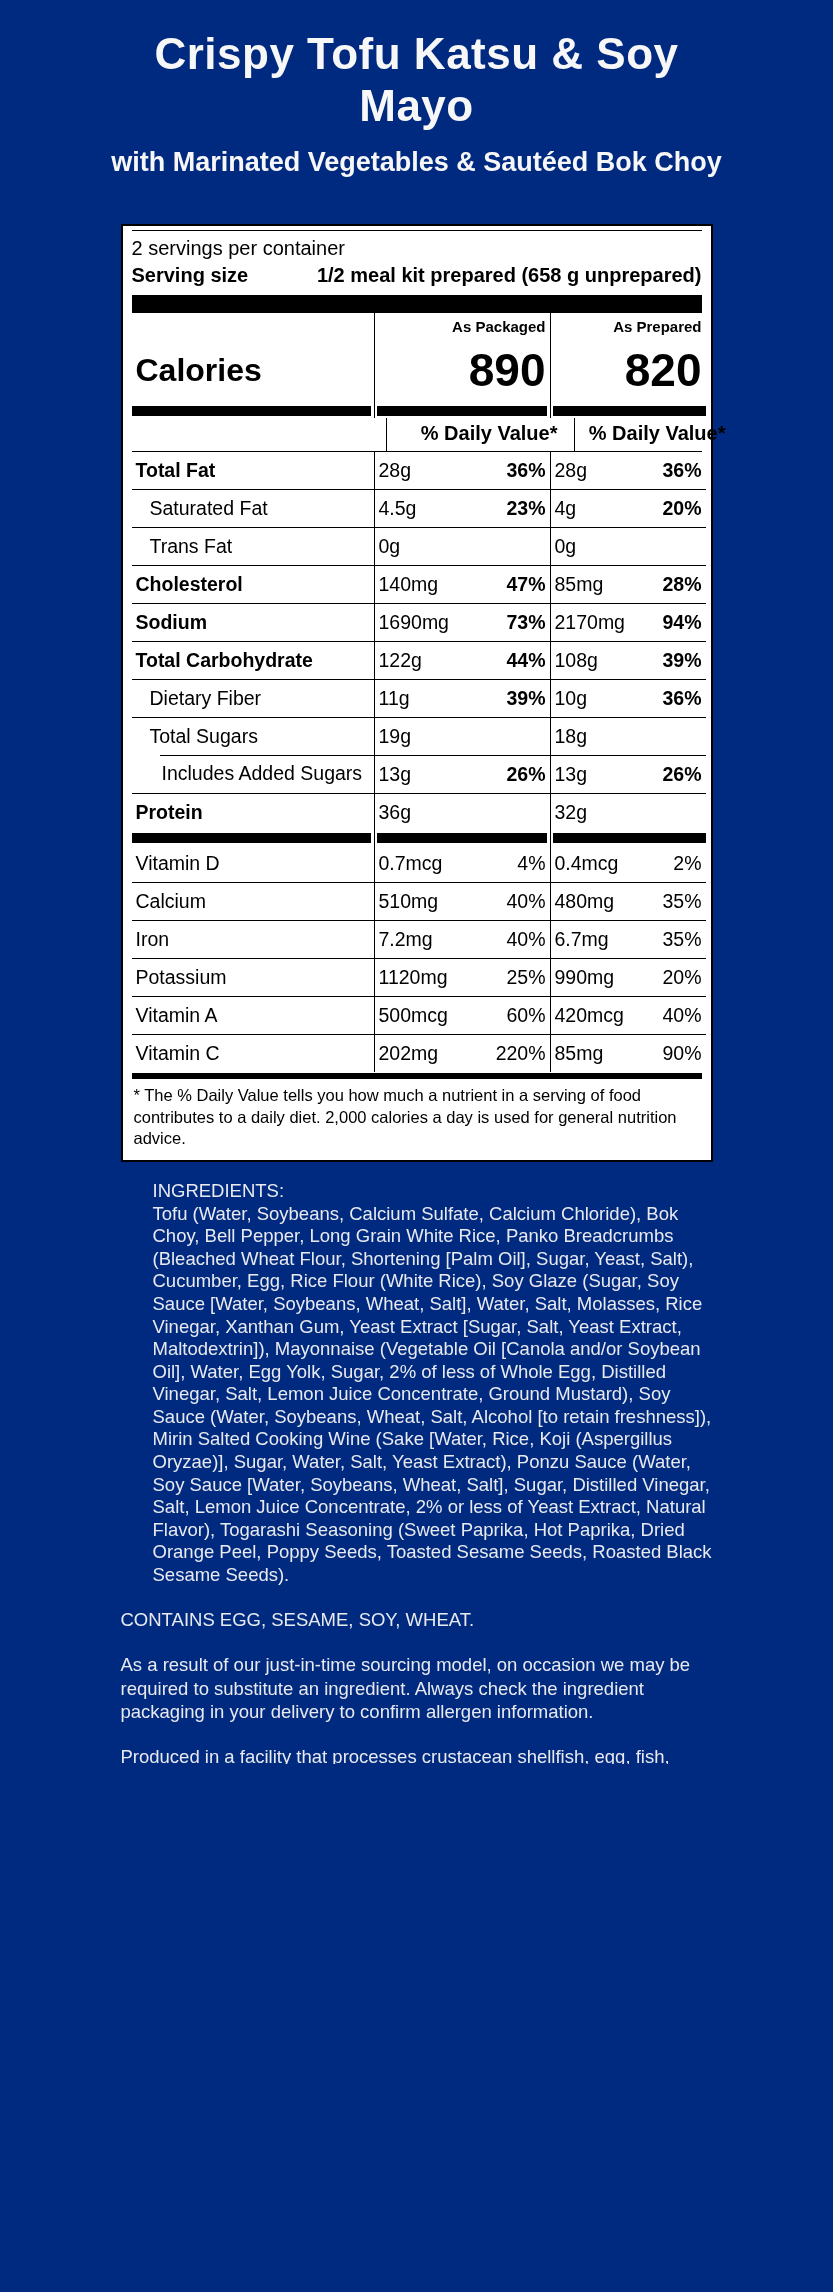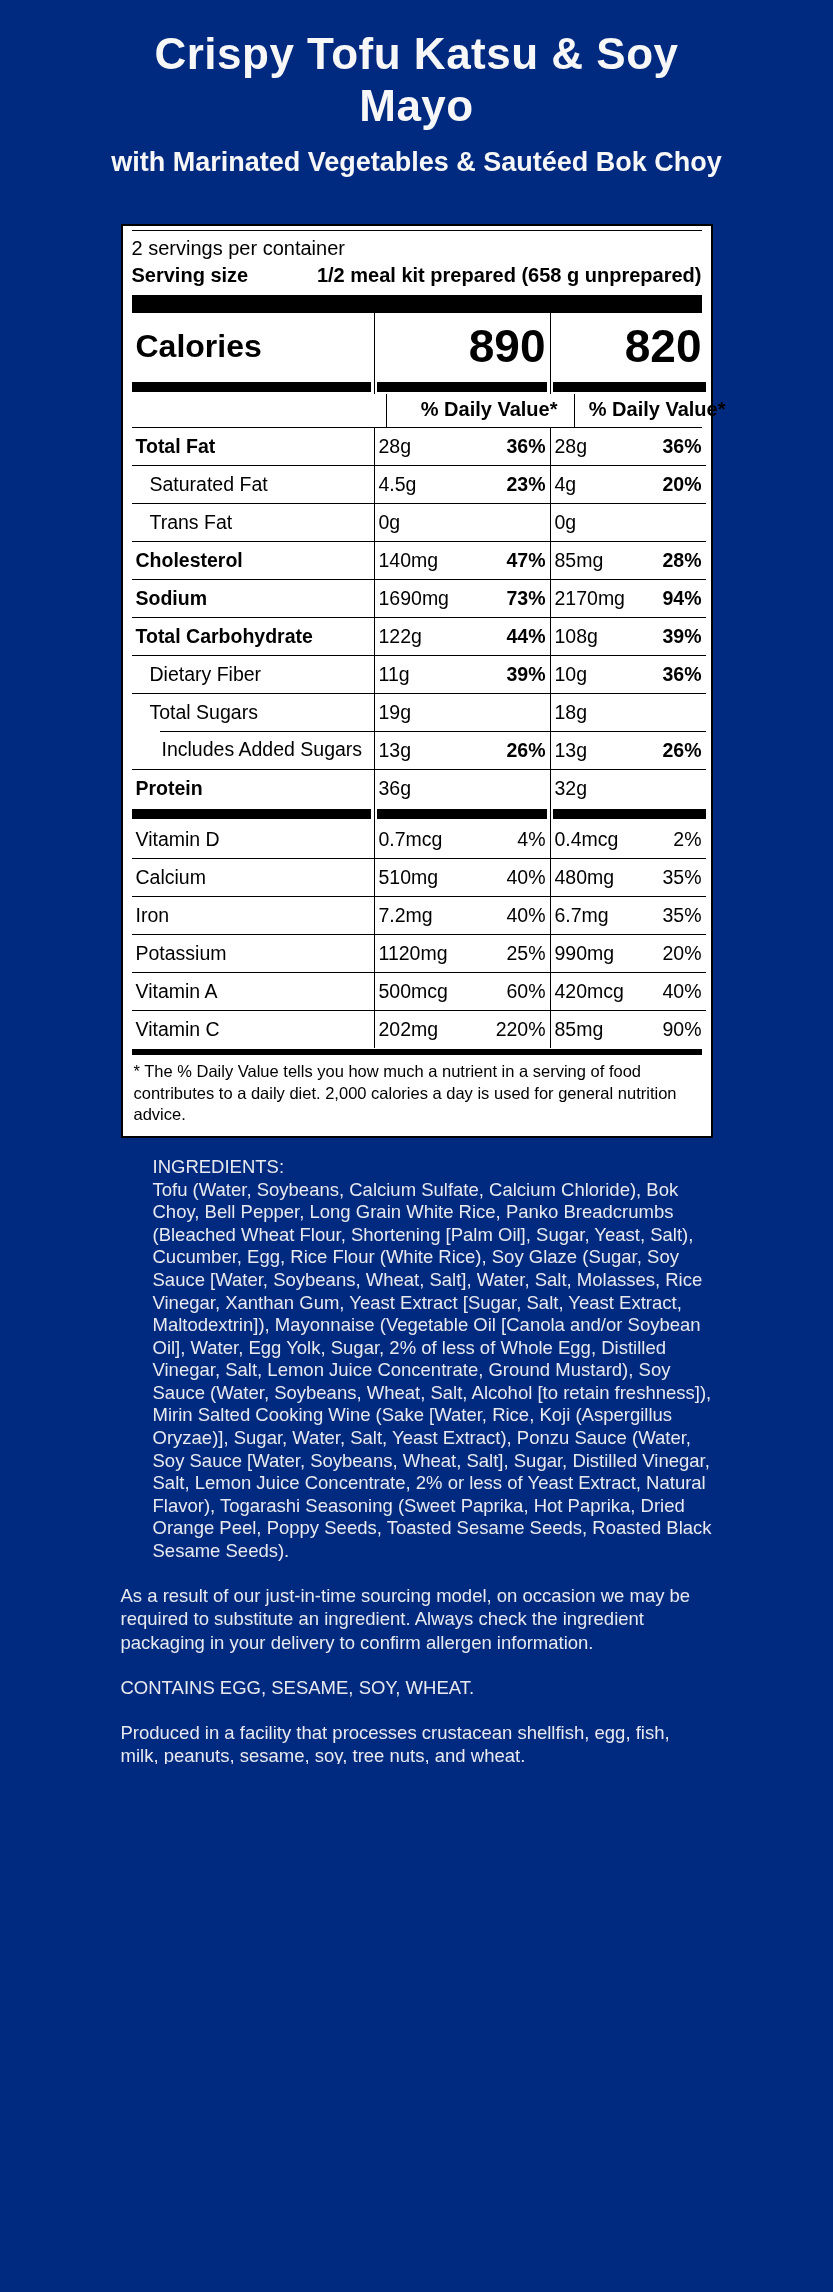--- a/index.html
+++ b/index.html
@@ -102,20 +102,25 @@
 
     <div class="nf-box">
       <div class="nf-rule"></div>
       <div class="nf-servings">2 servings per container</div>
       <div class="nf-serving-size">
         <span>Serving size</span>
         <span>1/2 meal kit prepared (658 g unprepared)</span>
       </div>
       <div class="nf-thick-bar"></div>
 
+      <div class="nf-grid nf-colheads">
+        <div class="cell c1"></div>
+        <div class="cell c2">As Packaged</div>
+        <div class="cell c3">As Prepared</div>
+      </div>
 
       <div class="nf-grid nf-calrow">
         <div class="cell c1 cal-label">Calories</div>
         <div class="cell c2 cal-num">890</div>
         <div class="cell c3 cal-num">820</div>
       </div>
 
       <div class="nf-grid">
         <div class="cell c1 bar-cell">
             <div class="bar-seg"></div>
@@ -326,20 +331,20 @@
 
       <div class="nf-footbar"></div>
       <div class="nf-footnote">* The % Daily Value tells you how much a nutrient in a serving of food contributes to a daily diet. 2,000 calories a day is used for general nutrition advice.</div>
     </div>
 
     <div class="ing">
       <p class="ing-heading">INGREDIENTS:</p>
       <p class="ing-text">Tofu (Water, Soybeans, Calcium Sulfate, Calcium Chloride), Bok Choy, Bell Pepper, Long Grain White Rice, Panko Breadcrumbs (Bleached Wheat Flour, Shortening [Palm Oil], Sugar, Yeast, Salt), Cucumber, Egg, Rice Flour (White Rice), Soy Glaze (Sugar, Soy Sauce [Water, Soybeans, Wheat, Salt], Water, Salt, Molasses, Rice Vinegar, Xanthan Gum, Yeast Extract [Sugar, Salt, Yeast Extract, Maltodextrin]), Mayonnaise (Vegetable Oil [Canola and/or Soybean Oil], Water, Egg Yolk, Sugar, 2% of less of Whole Egg, Distilled Vinegar, Salt, Lemon Juice Concentrate, Ground Mustard), Soy Sauce (Water, Soybeans, Wheat, Salt, Alcohol [to retain freshness]), Mirin Salted Cooking Wine (Sake [Water, Rice, Koji (Aspergillus Oryzae)], Sugar, Water, Salt, Yeast Extract), Ponzu Sauce (Water, Soy Sauce [Water, Soybeans, Wheat, Salt], Sugar, Distilled Vinegar, Salt, Lemon Juice Concentrate, 2% or less of Yeast Extract, Natural Flavor), Togarashi Seasoning (Sweet Paprika, Hot Paprika, Dried Orange Peel, Poppy Seeds, Toasted Sesame Seeds, Roasted Black Sesame Seeds).</p>
     </div>
 
+    <p class="para">CONTAINS EGG, SESAME, SOY, WHEAT.</p>
     <p class="para">As a result of our just-in-time sourcing model, on occasion we may be required to substitute an ingredient. Always check the ingredient packaging in your delivery to confirm allergen information.</p>
-    <p class="para">CONTAINS EGG, SESAME, SOY, WHEAT.</p>
     <p class="para">Produced in a facility that processes crustacean shellfish, egg, fish, milk, peanuts, sesame, soy, tree nuts, and wheat.</p>
     <p class="company">Blue Apron, LLC, 28 Liberty St, 28th Floor, New York, NY 10005</p>
 
     <div class="netwt">Net Wt. 45 oz (2.8 lbs) 1.3 kg</div>
   </div>
 </div>
 
 </body></html>

